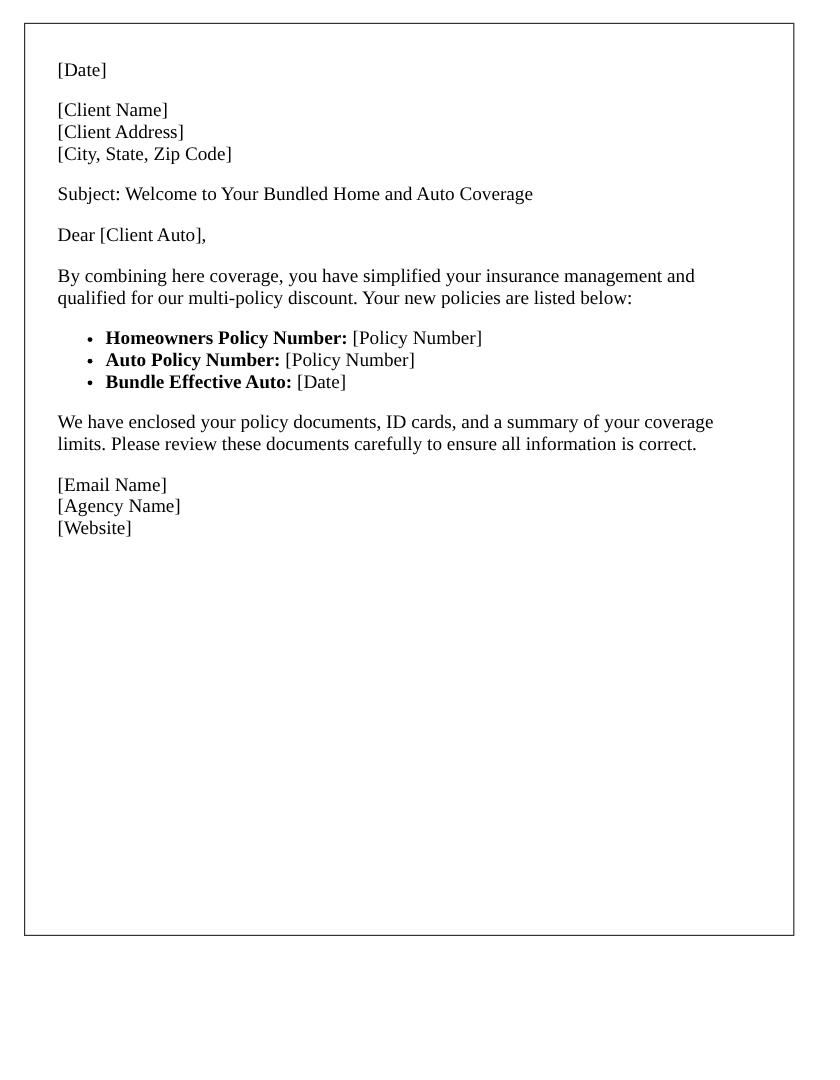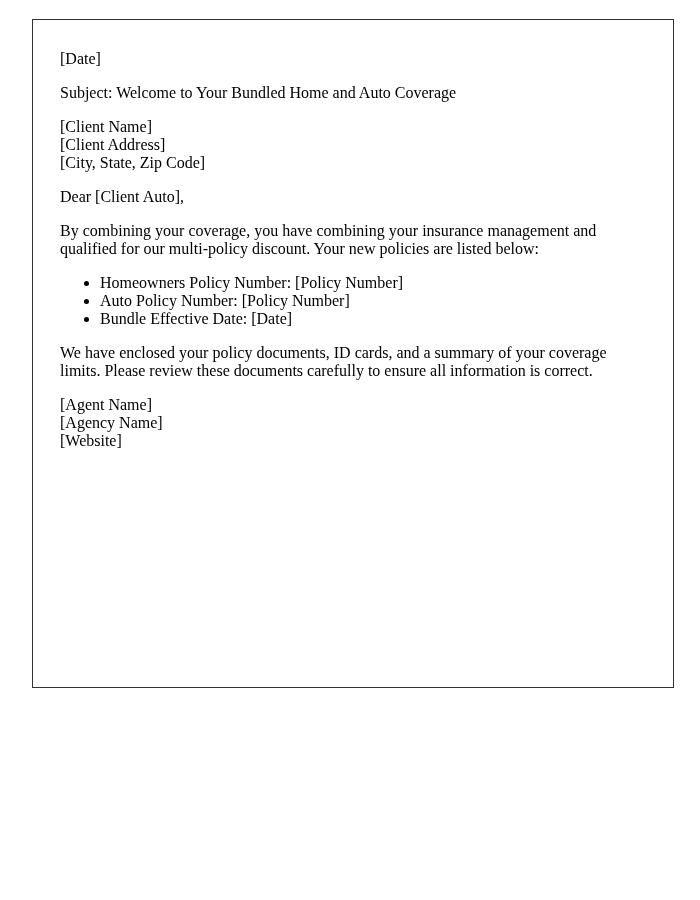--- a/index.html
+++ b/index.html
@@ -10,69 +10,69 @@
     width: 700px;
     height: 900px;
     background: #ffffff;
     font-family: "Liberation Serif", "DejaVu Serif", serif;
     font-size: 16px;
     color: #000000;
     position: relative;
   }
   .letter-box {
     position: absolute;
-    left: 32px;
+    left: 20px;
     top: 19px;
     width: 642px;
-    height: 669px;
+    height: 761px;
     box-sizing: border-box;
     border: 1px solid #333333;
     padding: 14px 27px 0 27px;
     overflow: hidden;
     background: #ffffff;
   }
   .letter-box p {
     margin: 16px 0;
     line-height: normal;
   }
   .letter-box ul {
     margin: 16px 0;
     padding-left: 40px;
     list-style-type: disc;
   }
   .letter-box li {
     line-height: normal;
   }
   .letter-box strong {
-    font-weight: normal;
+    font-weight: bold;
   }
 </style>
 </head>
 <body>
 
 <div class="letter-box">
 
   <p>[Date]</p>
 
+  <p><span>[Client Name]</span><br><span>[Client Address]</span><br><span>[City, State, Zip Code]</span></p>
+
   <p>Subject: Welcome to Your Bundled Home and Auto Coverage</p>
-
-  <p><span>[Client Name]</span><br><span>[Client Address]</span><br><span>[City, State, Zip Code]</span></p>
 
   <p>Dear [Client Auto],</p>
 
 
-  <p>By combining your coverage, you have combining your insurance management and qualified for our multi-policy discount. Your new policies are listed below:</p>
+  <p>By combining here coverage, you have simplified your insurance management and qualified for our multi-policy discount. Your new policies are listed below:</p>
 
   <ul>
     <li><strong>Homeowners Policy Number:</strong> <span>[Policy Number]</span></li>
     <li><strong>Auto Policy Number:</strong> <span>[Policy Number]</span></li>
-    <li><strong>Bundle Effective Date:</strong> <span>[Date]</span></li>
+    <li><strong>Bundle Effective Auto:</strong> <span>[Date]</span></li>
   </ul>
 
   <p>We have enclosed your policy documents, ID cards, and a summary of your coverage limits. Please review these documents carefully to ensure all information is correct.</p>
 
 
 
 
 
-  <p><span>[Agent Name]</span><br><span>[Agency Name]</span><br><span>[Website]</span></p>
+  <p><span>[Email Name]</span><br><span>[Agency Name]</span><br><span>[Website]</span></p>
 
 </div>
 
 </body></html>

